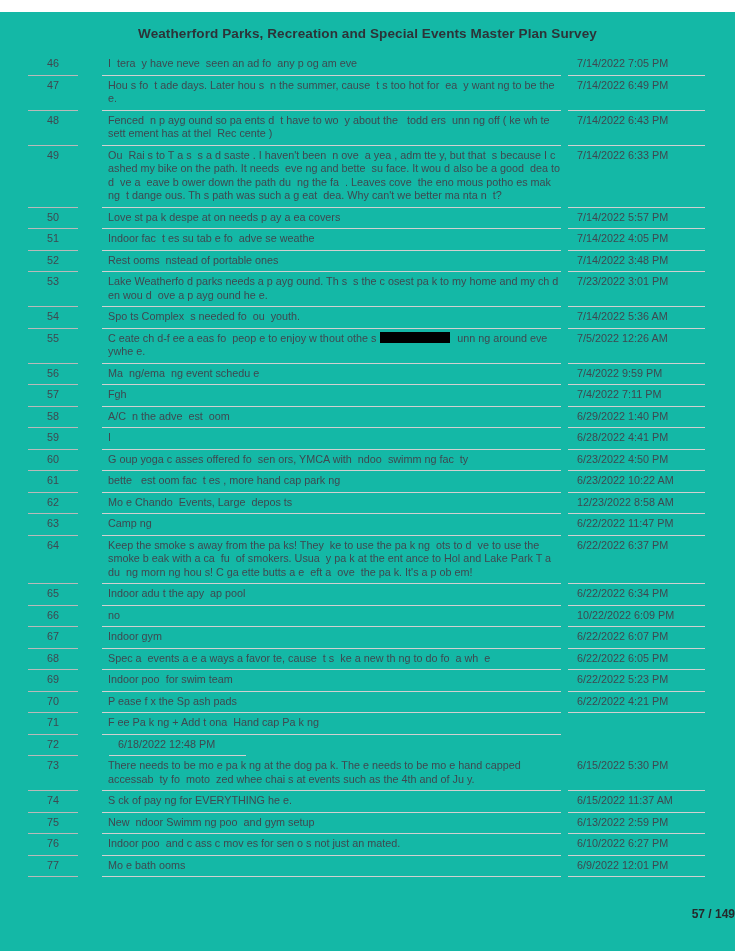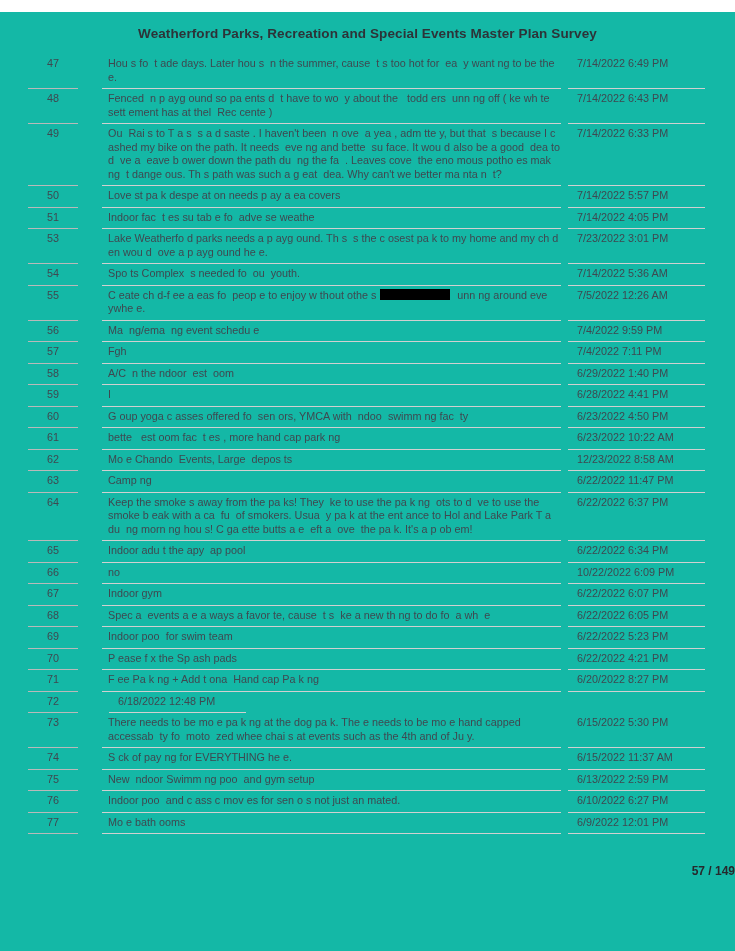--- a/index.html
+++ b/index.html
@@ -75,20 +75,27 @@
     color: #26292c;
   }
 </style>
 </head>
 <body>
 
 <div class="page">
   <div class="title">Weatherford Parks, Recreation and Special Events Master Plan Survey</div>
   <div class="table" id="rows">
       <div class="row">
+        <div class="cell cell-num">46</div>
+        <div class="gap1"></div>
+        <div class="cell cell-text">I  tera  y have neve  seen an ad fo  any p og am eve</div>
+        <div class="gap2"></div>
+        <div class="cell cell-date">7/14/2022 7:05 PM</div>
+      </div>
+      <div class="row">
         <div class="cell cell-num">47</div>
         <div class="gap1"></div>
         <div class="cell cell-text">Hou s fo  t ade days. Later hou s  n the summer, cause  t s too hot for  ea  y want ng to be the e.</div>
         <div class="gap2"></div>
         <div class="cell cell-date">7/14/2022 6:49 PM</div>
       </div>
       <div class="row">
         <div class="cell cell-num">48</div>
         <div class="gap1"></div>
         <div class="cell cell-text">Fenced  n p ayg ound so pa ents d  t have to wo  y about the   todd ers  unn ng off ( ke wh te sett ement has at thel  Rec cente )</div>
@@ -110,20 +117,27 @@
         <div class="cell cell-date">7/14/2022 5:57 PM</div>
       </div>
       <div class="row">
         <div class="cell cell-num">51</div>
         <div class="gap1"></div>
         <div class="cell cell-text">Indoor fac  t es su tab e fo  adve se weathe</div>
         <div class="gap2"></div>
         <div class="cell cell-date">7/14/2022 4:05 PM</div>
       </div>
       <div class="row">
+        <div class="cell cell-num">52</div>
+        <div class="gap1"></div>
+        <div class="cell cell-text">Rest ooms  nstead of portable ones</div>
+        <div class="gap2"></div>
+        <div class="cell cell-date">7/14/2022 3:48 PM</div>
+      </div>
+      <div class="row">
         <div class="cell cell-num">53</div>
         <div class="gap1"></div>
         <div class="cell cell-text">Lake Weatherfo d parks needs a p ayg ound. Th s  s the c osest pa k to my home and my ch d en wou d  ove a p ayg ound he e.</div>
         <div class="gap2"></div>
         <div class="cell cell-date">7/23/2022 3:01 PM</div>
       </div>
       <div class="row">
         <div class="cell cell-num">54</div>
         <div class="gap1"></div>
         <div class="cell cell-text">Spo ts Complex  s needed fo  ou  youth.</div>
@@ -147,21 +161,21 @@
       <div class="row">
         <div class="cell cell-num">57</div>
         <div class="gap1"></div>
         <div class="cell cell-text">Fgh</div>
         <div class="gap2"></div>
         <div class="cell cell-date">7/4/2022 7:11 PM</div>
       </div>
       <div class="row">
         <div class="cell cell-num">58</div>
         <div class="gap1"></div>
-        <div class="cell cell-text">A/C  n the ndoor  est  oom</div>
+        <div class="cell cell-text">A/C  n the adve  est  oom</div>
         <div class="gap2"></div>
         <div class="cell cell-date">6/29/2022 1:40 PM</div>
       </div>
       <div class="row">
         <div class="cell cell-num">59</div>
         <div class="gap1"></div>
         <div class="cell cell-text">I</div>
         <div class="gap2"></div>
         <div class="cell cell-date">6/28/2022 4:41 PM</div>
       </div>
@@ -240,21 +254,20 @@
         <div class="gap1"></div>
         <div class="cell cell-text">P ease f x the Sp ash pads</div>
         <div class="gap2"></div>
         <div class="cell cell-date">6/22/2022 4:21 PM</div>
       </div>
       <div class="row">
         <div class="cell cell-num">71</div>
         <div class="gap1"></div>
         <div class="cell cell-text">F ee Pa k ng + Add t ona  Hand cap Pa k ng</div>
         <div class="gap2"></div>
-        <div class="cell cell-date">6/20/2022 8:27 PM</div>
       </div>
       <div class="row">
         <div class="cell cell-num">72</div>
         <div class="gap1"></div>
         <div class="gap2"></div>
         <div class="cell cell-date">6/18/2022 12:48 PM</div>
       </div>
       <div class="row">
         <div class="cell cell-num">73</div>
         <div class="gap1"></div>

